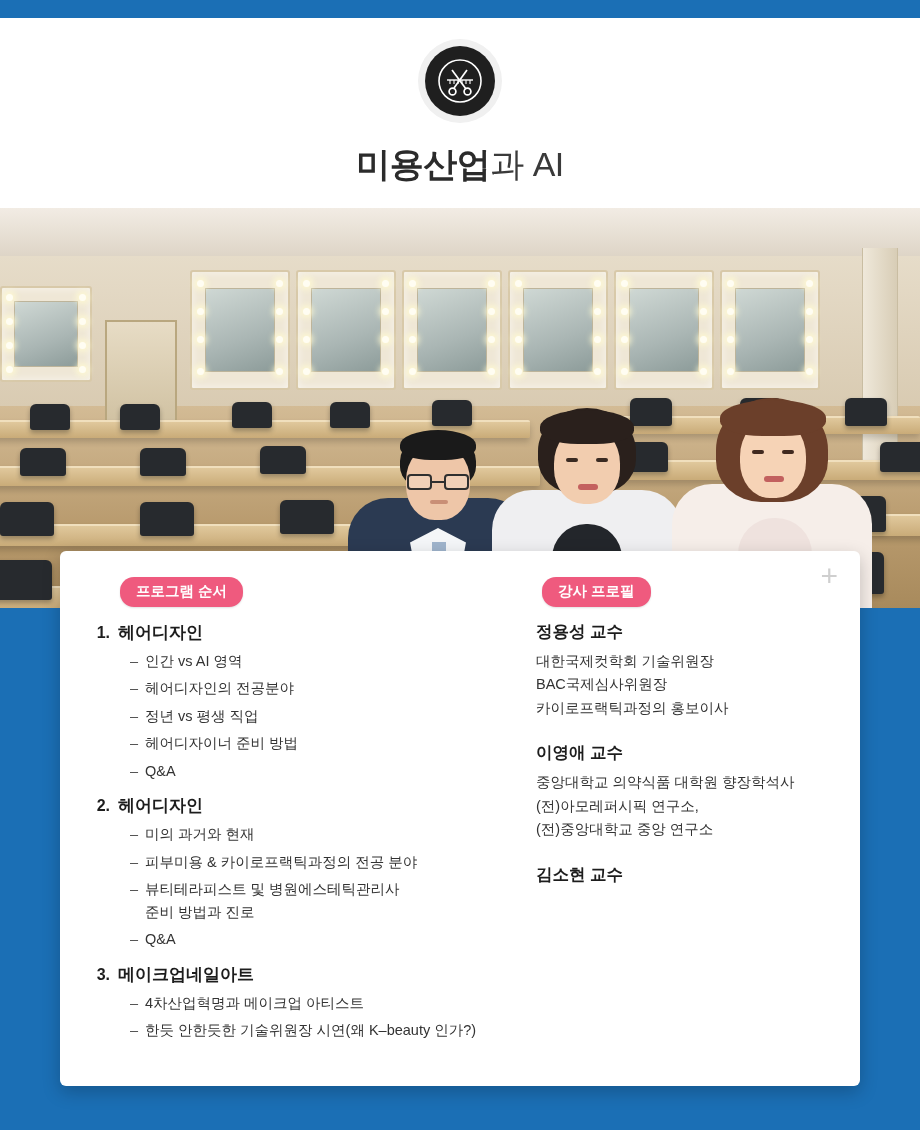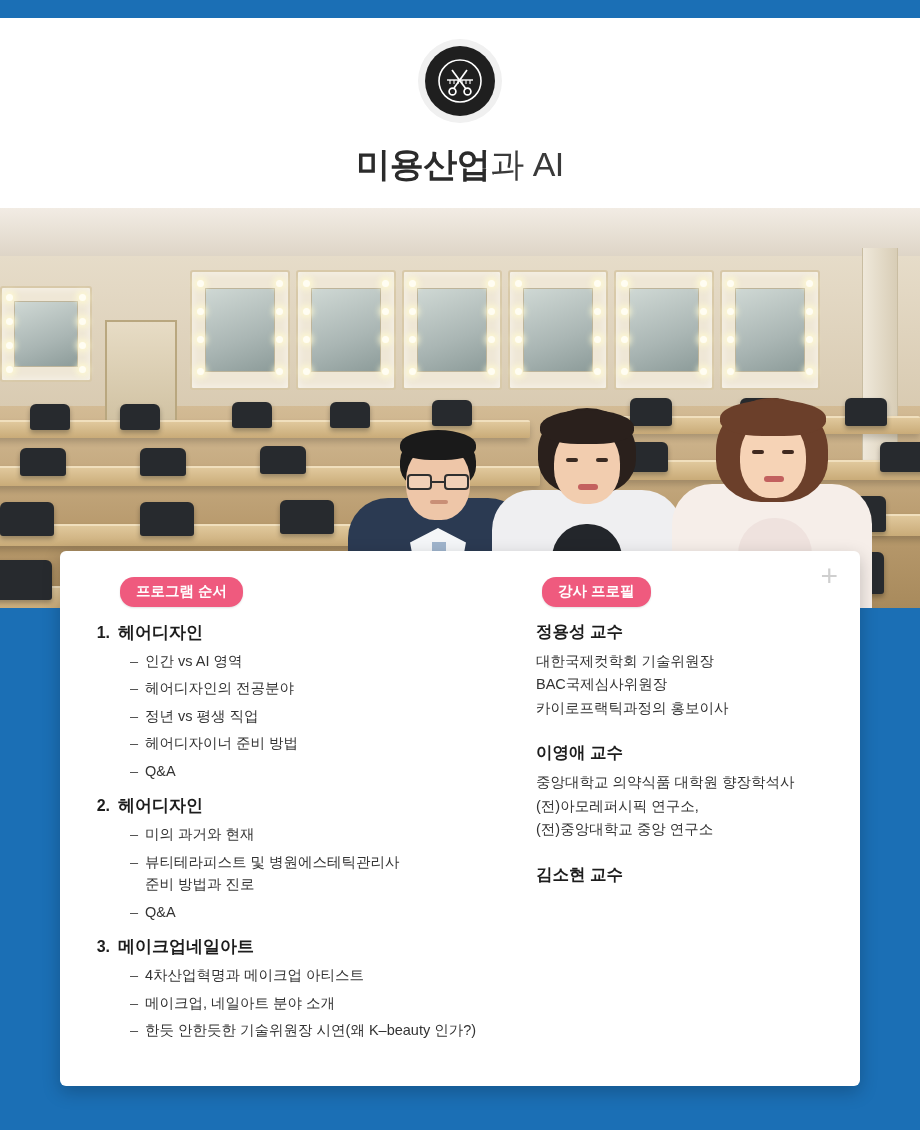--- a/index.html
+++ b/index.html
@@ -448,30 +448,30 @@
           <li>헤어디자인의 전공분야</li>
           <li>정년 vs 평생 직업</li>
           <li>헤어디자이너 준비 방법</li>
           <li>Q&amp;A</li>
         </ul>
       </li>
       <li>
         <span class="prog-num">2.</span><span class="prog-title">헤어디자인</span>
         <ul class="sub">
           <li>미의 과거와 현재</li>
+          <li>피부미용 &amp; 카이로프랙틱과정의 전공 분야</li>
           <li>뷰티테라피스트 및 병원에스테틱관리사
 준비 방법과 진로</li>
           <li>Q&amp;A</li>
         </ul>
       </li>
       <li>
         <span class="prog-num">3.</span><span class="prog-title">메이크업네일아트</span>
         <ul class="sub">
           <li>4차산업혁명과 메이크업 아티스트</li>
-          <li>메이크업, 네일아트 분야 소개</li>
           <li>한듯 안한듯한 기술위원장 시연(왜 K–beauty 인가?)</li>
         </ul>
       </li>
     </ol>
   </div>
 
   <div class="col-right">
     <div class="pill right">강사 프로필</div>
 
     <div class="prof">

